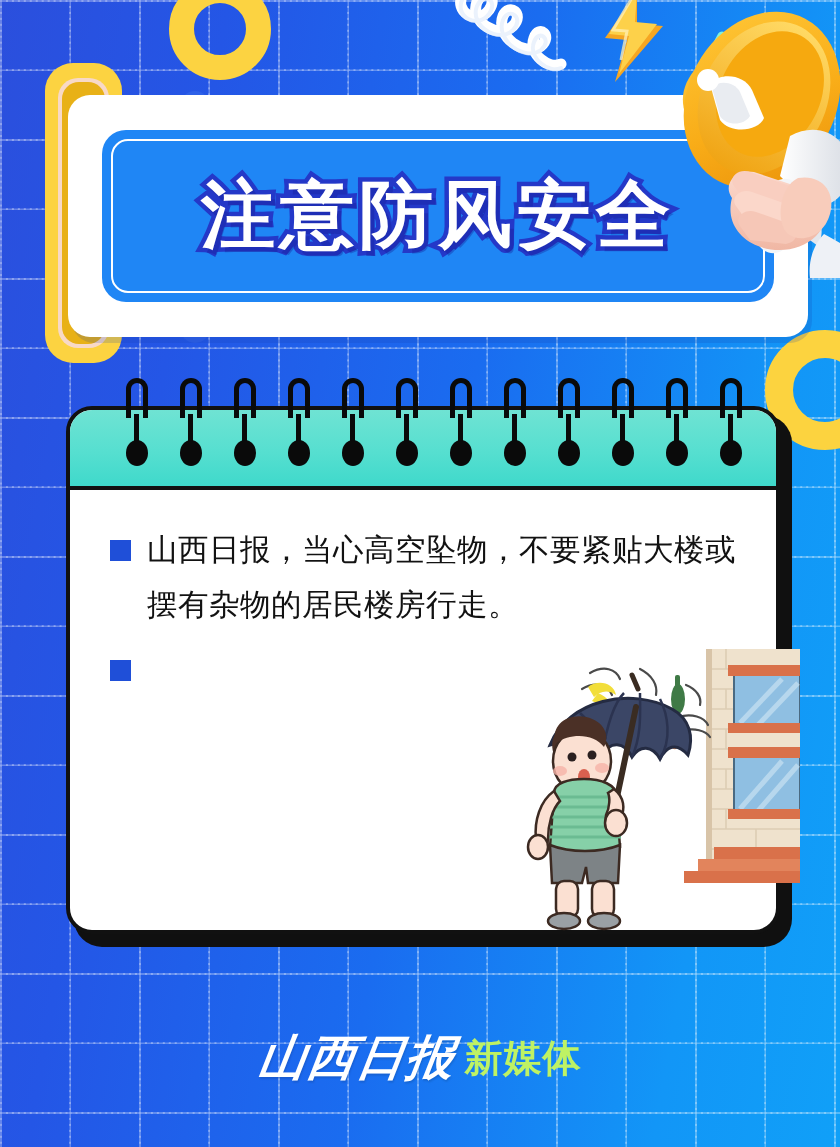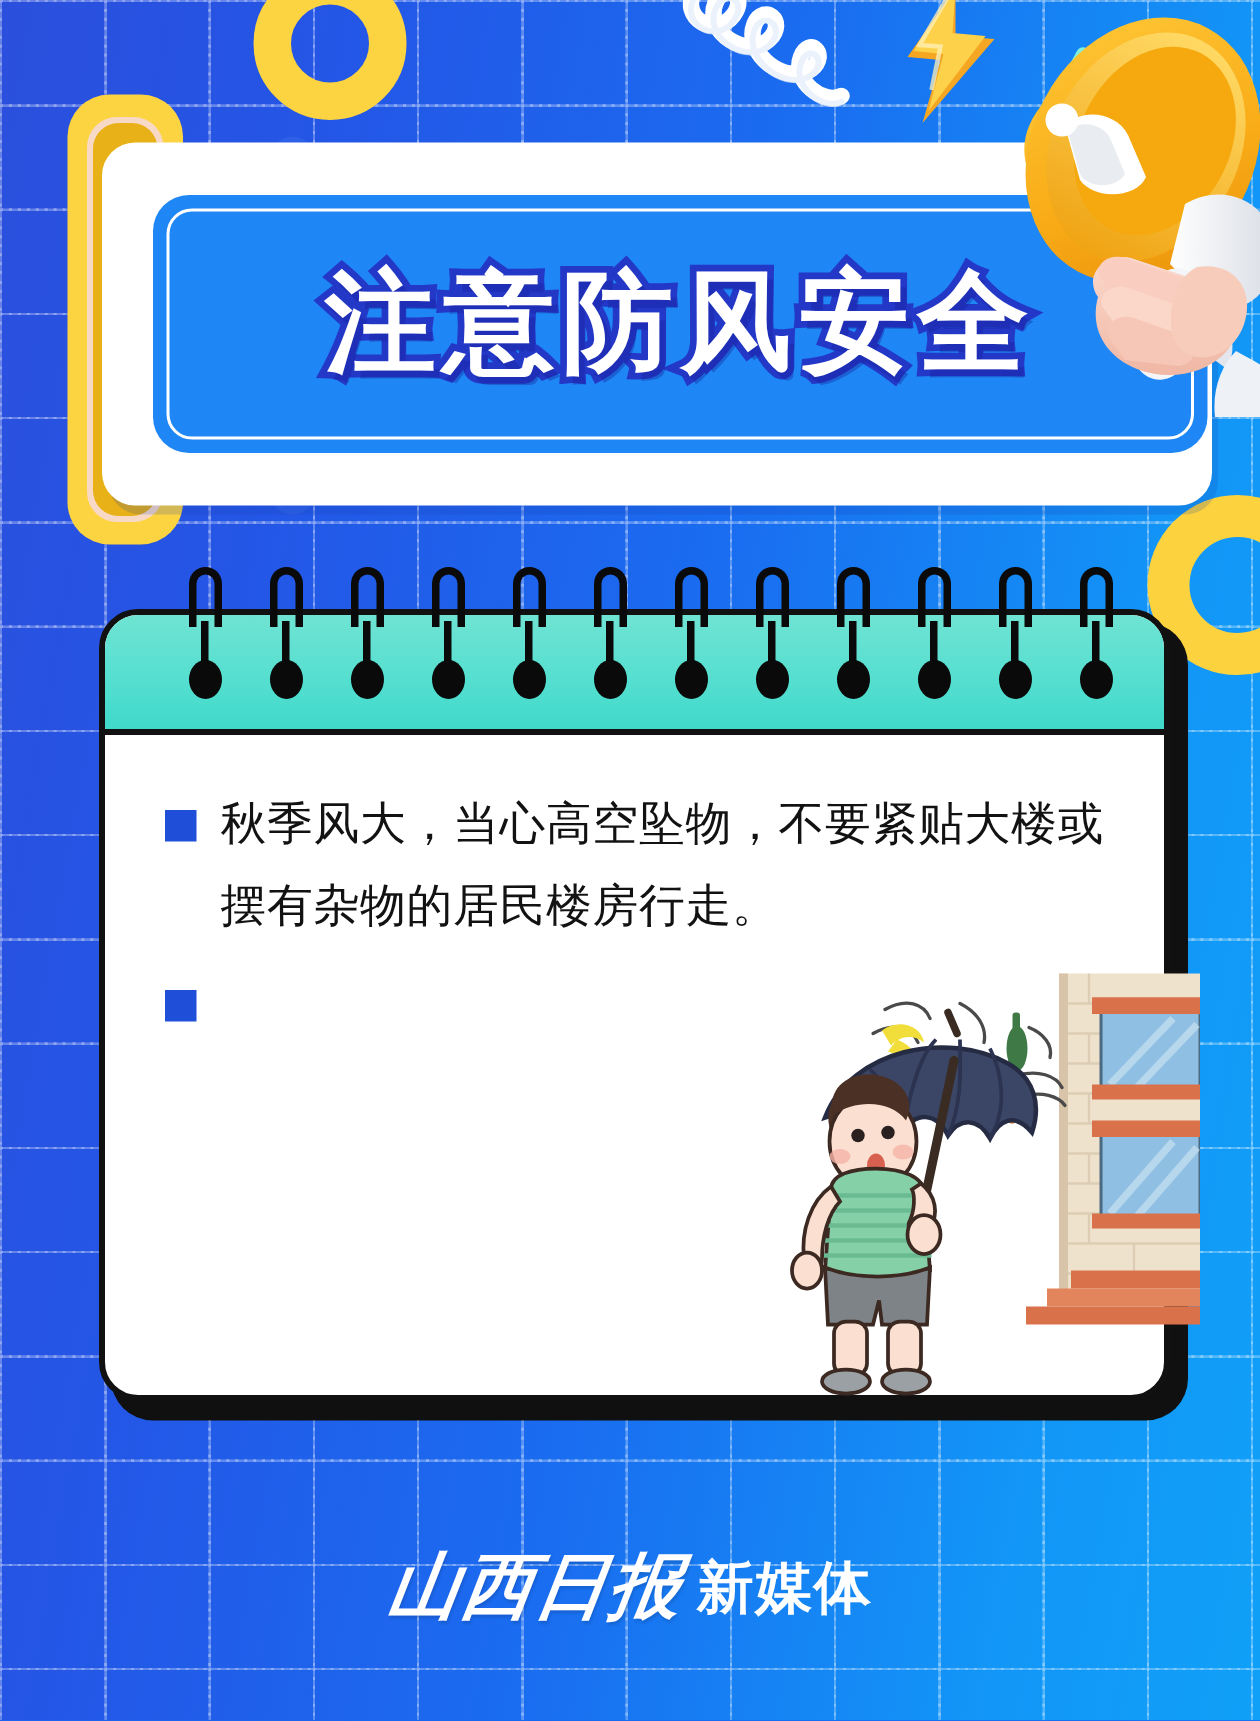--- a/index.html
+++ b/index.html
@@ -48,21 +48,21 @@
   
   .arrow-a{position:absolute;left:600px;top:130px;width:110px;height:90px;}
   .arrow-b{position:absolute;left:640px;top:30px;width:100px;height:130px;}
   .mint-dot{position:absolute;left:650px;top:136px;width:14px;height:14px;border-radius:50%;
       background:#6ee7cf;}
 
   
   .title-card{position:absolute;left:68px;top:95px;width:740px;height:242px;
       background:#fff;border-radius:22px;box-shadow:4px 6px 0 rgba(20,60,170,.18);}
   .title-box{position:absolute;left:34px;top:35px;width:672px;height:172px;
-      background:#1f86f5;border-radius:24px;padding-left:31px;}
+      background:#1f86f5;border-radius:24px;}
   .title-box::after{content:"";position:absolute;left:9px;top:9px;right:9px;bottom:9px;
       border:2.5px solid #fff;border-radius:17px;}
   .title-text{position:absolute;inset:0;display:flex;align-items:center;justify-content:center;
       font-family:"DejaVu Serif","Liberation Serif",serif;
       font-weight:700;font-size:74px;letter-spacing:5px;color:#fff;
       -webkit-text-stroke:9px #2438c8;paint-order:stroke fill;
       text-shadow:4px 5px 0 rgba(20,30,150,.35);}
 
   
   .mega-wrap{position:absolute;left:612px;top:8px;width:250px;height:270px;}
@@ -95,21 +95,21 @@
   
   .illus{position:absolute;left:520px;top:635px;width:280px;height:300px;}
 
   
   .logo{position:absolute;left:0;top:1018px;width:840px;height:80px;
         display:flex;align-items:center;justify-content:center;gap:10px;}
   .logo-cn{font-family:"DejaVu Serif","Liberation Serif",serif;font-style:italic;font-weight:700;
         font-size:48px;color:#fff;letter-spacing:1px;
         transform:skewX(-8deg);text-shadow:1px 2px 2px rgba(0,0,0,.12);}
   .logo-sub{font-family:"DejaVu Sans","Liberation Sans",sans-serif;font-weight:700;
-        font-size:38px;color:#ffffff;letter-spacing:1px;}
+        font-size:38px;color:#bef264;letter-spacing:1px;}
 </style>
 </head>
 <body>
 
 <div id="poster">
 
   <div class="bg"></div>
   <div class="bg-grid"></div>
 
   <div class="ring ring-tl"></div>
@@ -191,21 +191,21 @@
   </svg>
 
   <div class="notebook">
     <div class="nb-shadow"></div>
     <div class="nb-body">
       <div class="nb-head"></div>
       <div class="nb-content">
 
         <div class="item">
           <span class="bullet"></span>
-          <span class="item-text">秋季风大，当心高空坠物，不要紧贴大楼或摆有杂物的居民楼房行走。</span>
+          <span class="item-text">山西日报，当心高空坠物，不要紧贴大楼或摆有杂物的居民楼房行走。</span>
         </div>
 
         <div class="item">
           <span class="bullet"></span>
         </div>
 
       </div>
     </div>
     <div class="rings" id="rings">
         <div class="ring-pin" style="left: 60px;">

